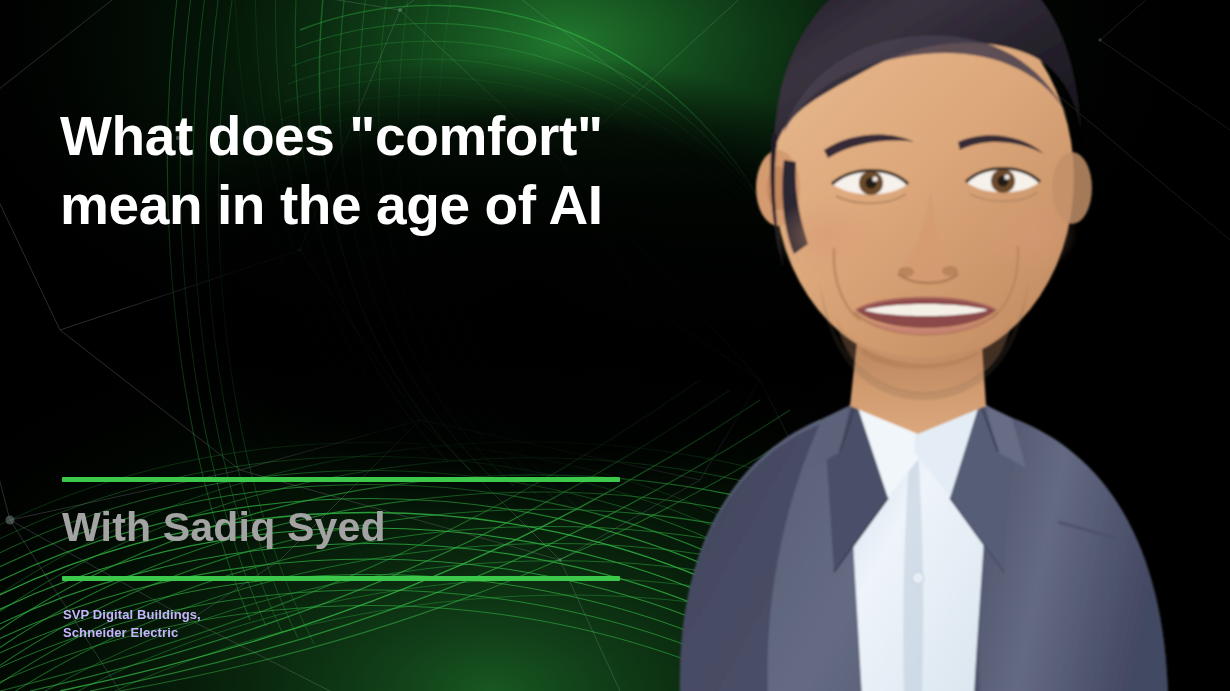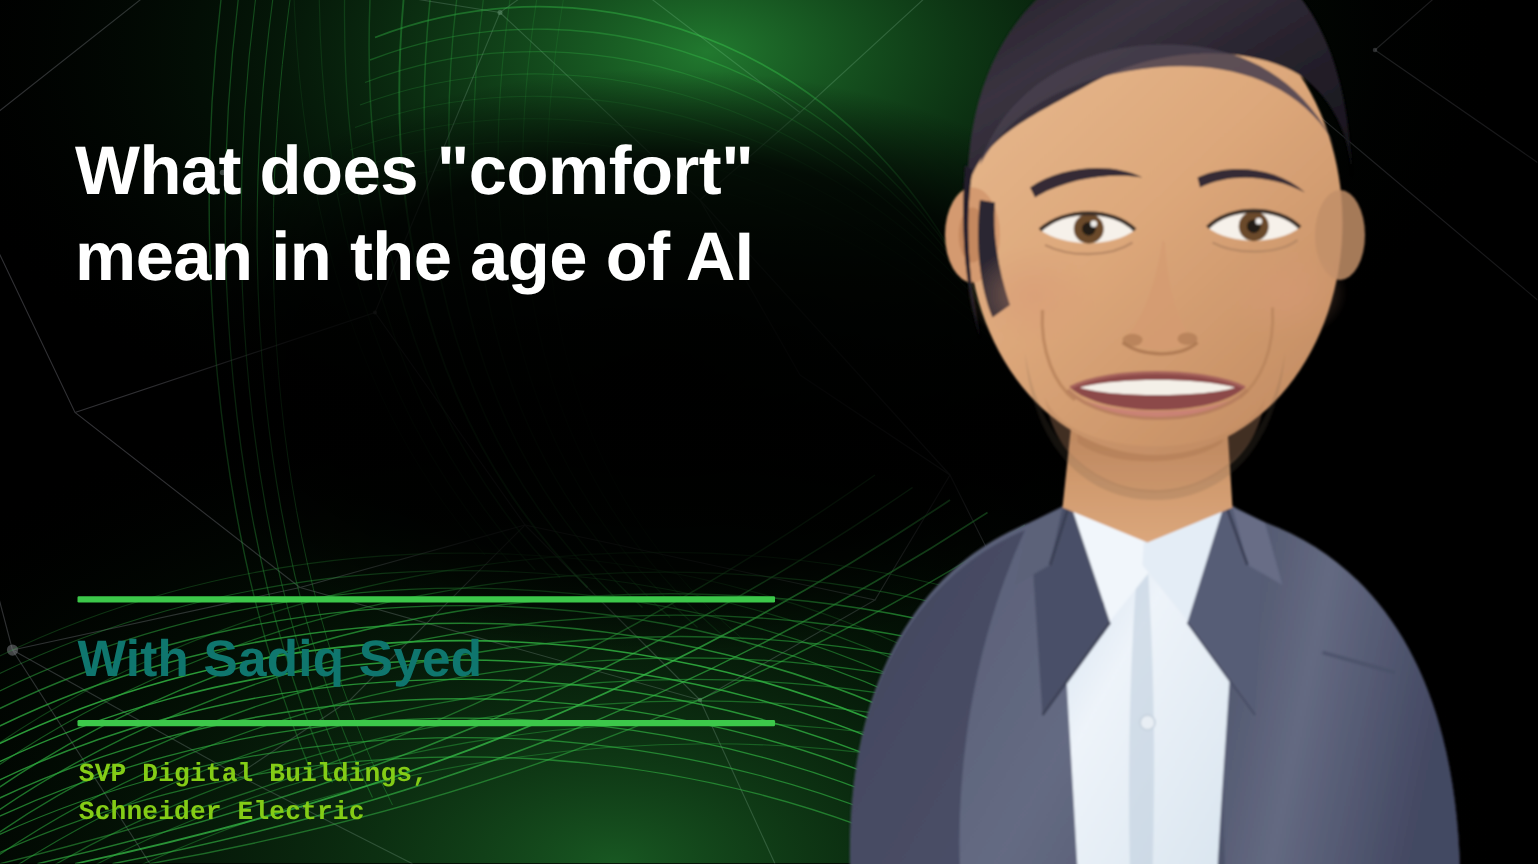--- a/index.html
+++ b/index.html
@@ -46,37 +46,36 @@
     left:62px; width:558px; height:5px;
     background:#3cc84a;
     border-radius:1px;
   }
   #rule-top { top:477px; }
   #rule-bottom { top:576px; }
 
   #speaker {
     position:absolute;
     left:62px; top:505px;
-    color:#0f766e;
+    color:#a3a3a3;
     font-size:41px;
     font-weight:bold;
     letter-spacing:0.2px;
     line-height:1.1;
   }
 
   #subtitle {
     position:absolute;
     left:63px; top:606px;
-    color:#84cc16;
-    font-size:21px;
+    color:#c4b5fd;
+    font-size:13px;
     font-weight:bold;
     line-height:1.42;
     letter-spacing:0.1px;
     white-space:pre-line;
-    font-family:Liberation Mono, monospace;
   }
 </style>
 </head>
 <body>
 
 <div id="stage">
 
   <svg class="bg-layer" viewBox="0 0 1230 691" preserveAspectRatio="none">
     <g stroke="#74747c" stroke-width="0.9" fill="none" opacity="0.42">
       <path d="M-40 120 L150 -30 L400 10 L470 -40"></path>

